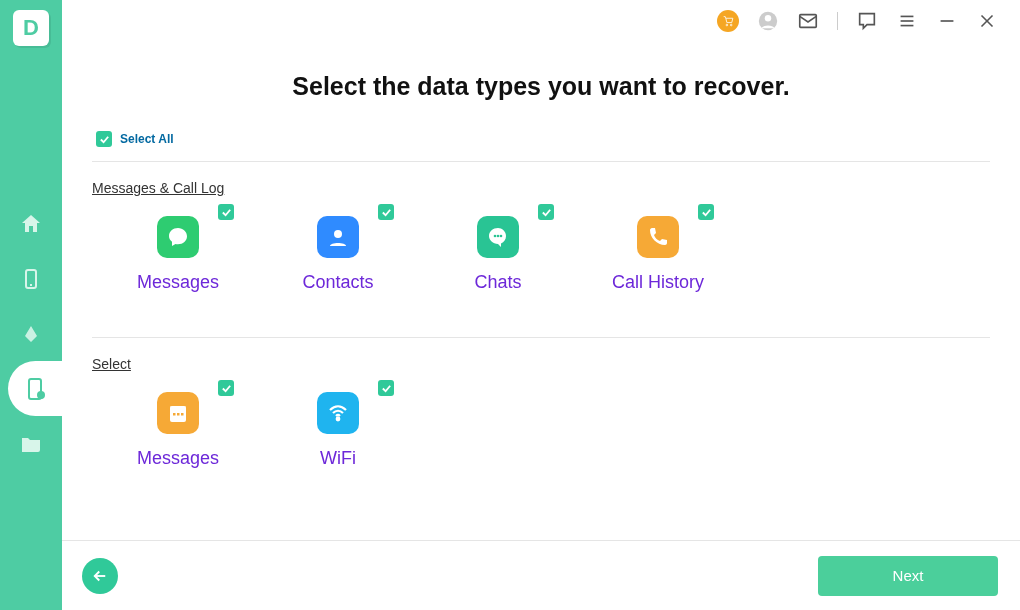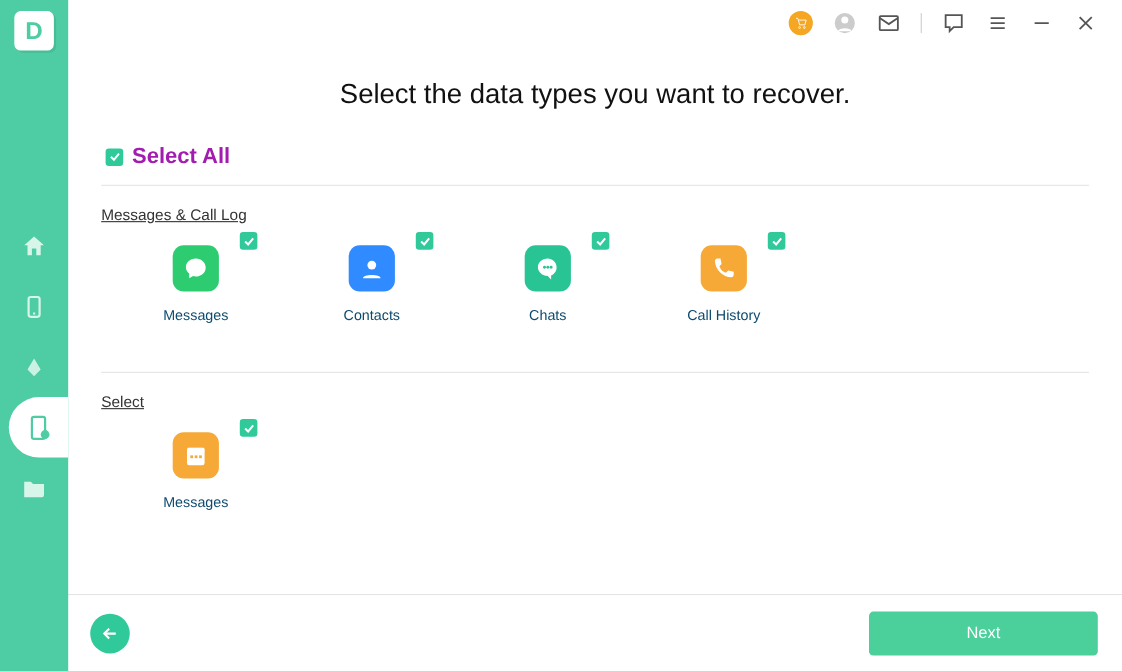--- a/index.html
+++ b/index.html
@@ -13,43 +13,43 @@
   .side-item.active { background:#fff; color:#4ecca3; border-top-left-radius: 30px; border-bottom-left-radius: 30px; margin-left:8px; width:54px; }
   .side-item svg { width:24px; height:24px; }
   
   .main { flex:1; display:flex; flex-direction:column; }
   .titlebar { height:42px; display:flex; justify-content:flex-end; align-items:center; gap:18px; padding: 0 22px; }
   .tb-icon { width:22px; height:22px; display:flex; align-items:center; justify-content:center; color:#888; cursor:pointer; }
   .tb-sep { width:1px; height:18px; background:#ccc; }
   .cart-badge { width:22px; height:22px; border-radius:50%; background:#f5a623; display:flex; align-items:center; justify-content:center; }
   .cart-badge svg { width:13px; height:13px; color:#fff; }
   .content { flex:1; padding: 10px 30px 0 30px; overflow:hidden; }
-  h1 { text-align:center; font-size:25px; font-weight:400; color:#111; margin:20px 0 30px 0; }
+  h1 { text-align:center; font-size:25px; font-weight:700; color:#111; margin:20px 0 30px 0; }
   .select-all-row { display:flex; align-items:center; gap:8px; padding: 0 0 14px 4px; border-bottom:1px solid #e5e5e5; }
   .chk { width:16px; height:16px; background:#30c999; border-radius:3px; display:inline-flex; align-items:center; justify-content:center; color:#fff; cursor:pointer; }
   .chk svg { width:11px; height:11px; }
-  .select-all-row .lbl { font-weight:700; font-size:20px; color:#a21caf; }
+  .select-all-row .lbl { font-weight:700; font-size:12px; color:#0369a1; }
   .section-title { font-size:14px; color:#333; margin: 18px 0 0 0; text-decoration: underline; }
   .grid { display:flex; gap: 60px; padding: 12px 0 20px 36px; }
   .section-wrap.bordered { border-bottom:1px solid #e5e5e5; padding-bottom:24px; }
   .tile { width:100px; position:relative; text-align:center; cursor:pointer; }
   .tile .tick { position:absolute; top:-4px; right:-6px; }
   .tile .icon { width:42px; height:42px; border-radius:10px; margin: 8px auto 14px auto; display:flex; align-items:center; justify-content:center; color:#fff; }
   .tile .icon svg { width:24px; height:24px; }
-  .tile .cap { font-size:13px; color:#0c4a6e; }
+  .tile .cap { font-size:18px; color:#6d28d9; }
   .ico-green  { background:#2ecc71; }
   .ico-blue   { background:#2f8bff; }
   .ico-orange { background:#f6a936; }
   .ico-teal   { background:#29c494; }
   .ico-cyan   { background:#1fb4ef; }
   
   .footer { height:70px; border-top:1px solid #e5e5e5; display:flex; align-items:center; justify-content:space-between; padding: 0 22px 0 20px; }
   .back-btn { width:36px; height:36px; border-radius:50%; background:#30c999; display:flex; align-items:center; justify-content:center; color:#fff; cursor:pointer; }
   .back-btn svg { width:18px; height:18px; }
-  .next-btn { width:208px; height:40px; background:#4bcf9b; border-radius:4px; color:#fff; font-size:15px; display:flex; align-items:center; justify-content:center; cursor:pointer; border:none; }
+  .next-btn { width:180px; height:40px; background:#4bcf9b; border-radius:4px; color:#fff; font-size:15px; display:flex; align-items:center; justify-content:center; cursor:pointer; border:none; }
 </style>
 </head>
 <body>
 
 <div class="app">
 
   <div class="sidebar">
     <div class="logo">D</div>
     <div class="side-spacer"></div>
     <div class="side-item">
@@ -225,20 +225,36 @@
                   <rect x="4" y="5" width="16" height="16" rx="2"></rect>
                   <rect x="4" y="5" width="16" height="4" fill="#fff" opacity="0.4"></rect>
                   <rect x="7" y="12" width="2.5" height="2.5" fill="#f6a936"></rect>
                   <rect x="11" y="12" width="2.5" height="2.5" fill="#f6a936"></rect>
                   <rect x="15" y="12" width="2.5" height="2.5" fill="#f6a936"></rect>
                 </svg>
             </div>
             <div class="cap">Messages</div>
           </div>
 
+          <div class="tile">
+            <span class="chk tick">
+                <svg viewBox="0 0 24 24" fill="none" stroke="currentColor" stroke-width="4">
+                  <polyline points="4 12 10 18 20 6"></polyline>
+                </svg>
+              </span>
+            <div class="icon ico-cyan">
+              <svg viewBox="0 0 24 24" fill="none" stroke="currentColor" stroke-width="2.2">
+                  <path d="M4 9c5-5 11-5 16 0"></path>
+                  <path d="M7 12c3-3 7-3 10 0"></path>
+                  <path d="M10 15c1.3-1.3 2.7-1.3 4 0"></path>
+                  <circle cx="12" cy="18" r="1.3" fill="currentColor"></circle>
+                </svg>
+            </div>
+            <div class="cap">WiFi</div>
+          </div>
 
         </div>
       </div>
     </div>
 
     <div class="footer">
       <div class="back-btn">
         <svg viewBox="0 0 24 24" fill="none" stroke="currentColor" stroke-width="2.5">
             <line x1="19" y1="12" x2="5" y2="12"></line>
             <polyline points="11 6 5 12 11 18"></polyline>

